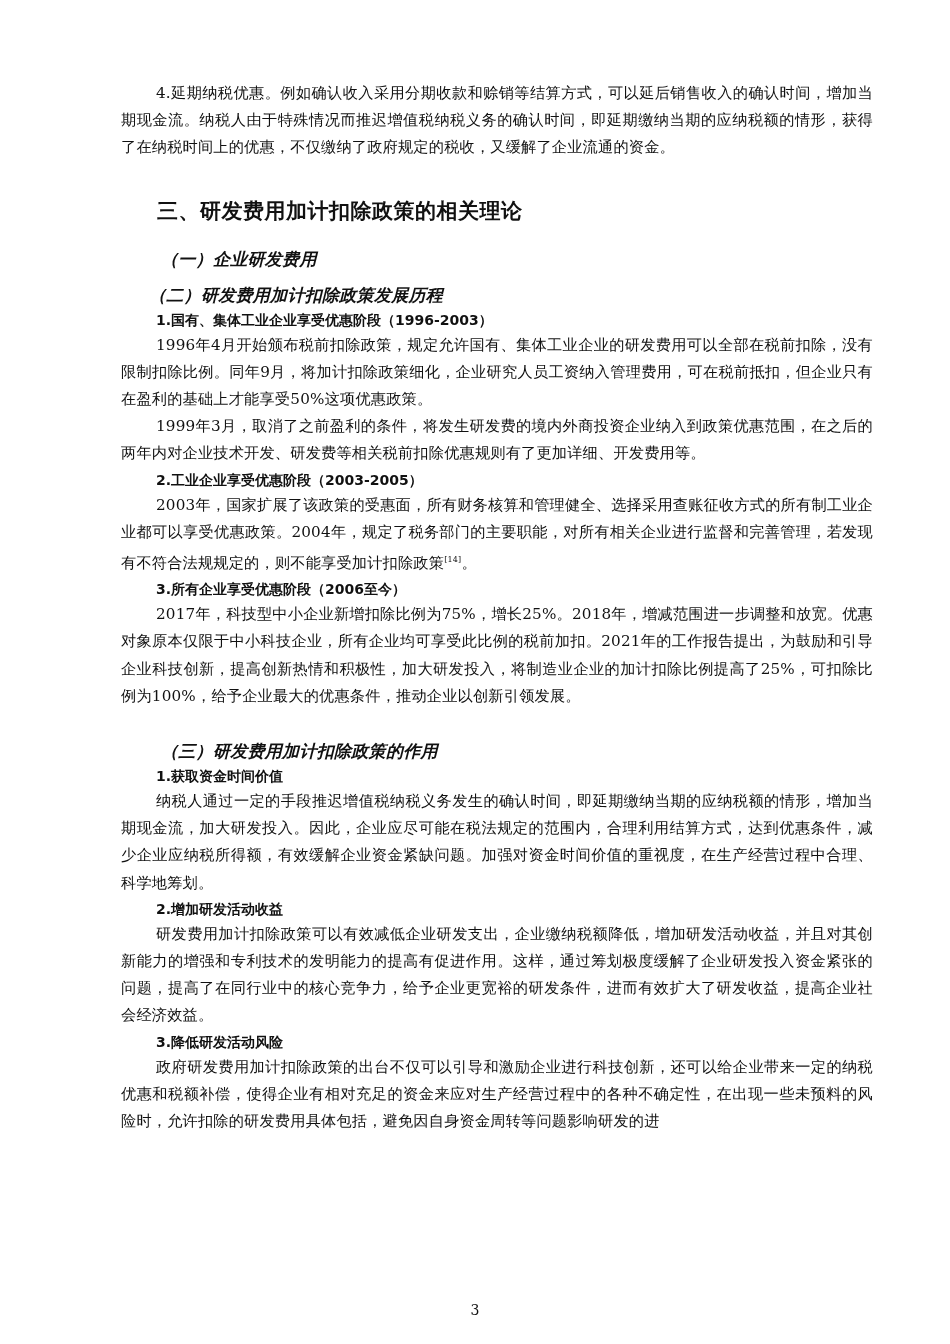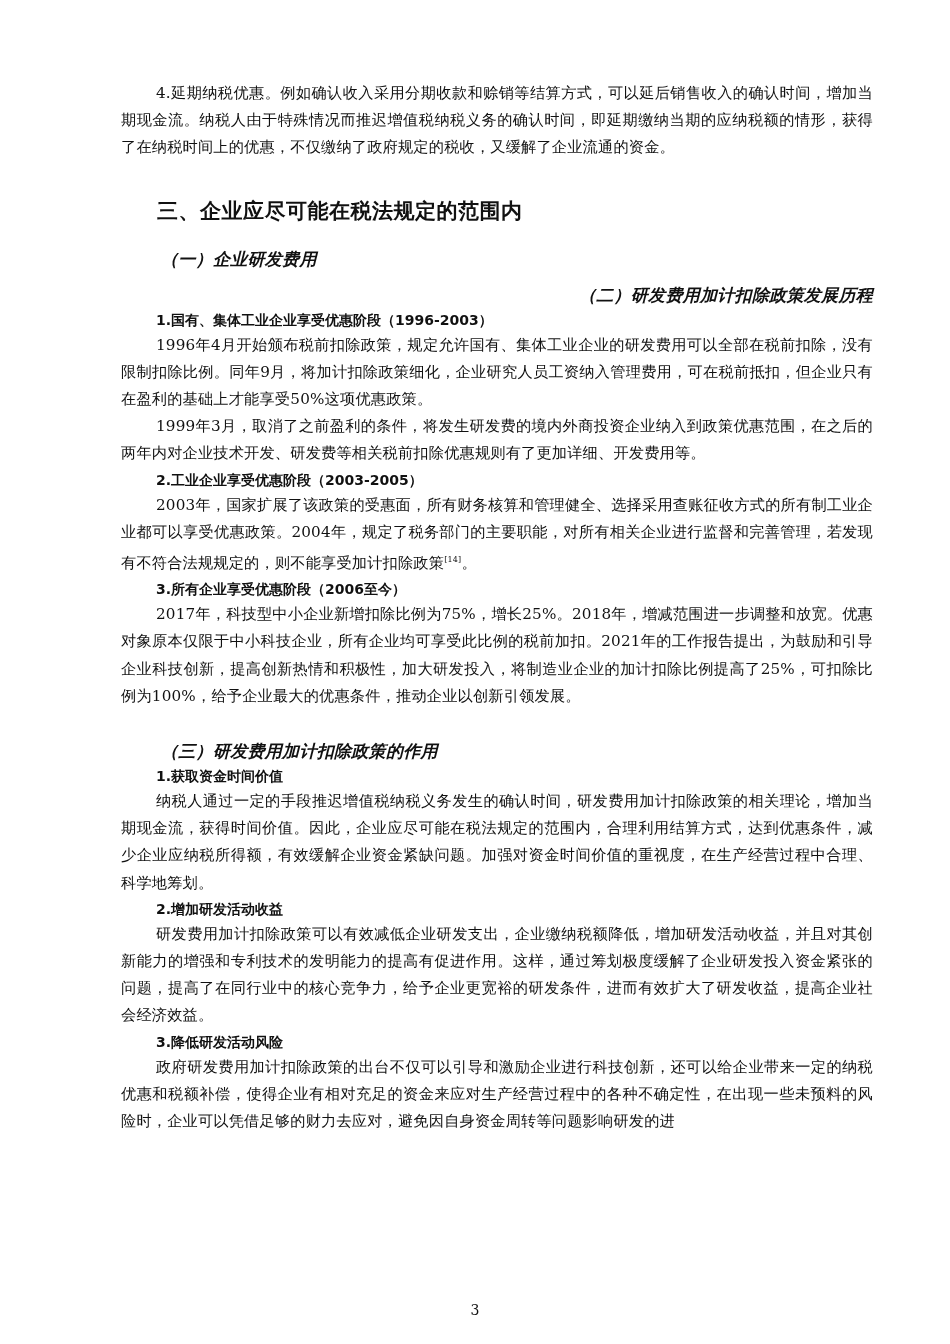--- a/index.html
+++ b/index.html
@@ -18,40 +18,40 @@
   .page-num { position: absolute; top: 1302px; left: 0; width: 950px; text-align: center;
               font-size: 14px; }
 </style>
 </head>
 <body>
 
 <div class="page">
 
   <p class="body" style="margin-top:0;">4.延期纳税优惠。例如确认收入采用分期收款和赊销等结算方式，可以延后销售收入的确认时间，增加当期现金流。纳税人由于特殊情况而推迟增值税纳税义务的确认时间，即延期缴纳当期的应纳税额的情形，获得了在纳税时间上的优惠，不仅缴纳了政府规定的税收，又缓解了企业流通的资金。</p>
 
-  <h1 class="h1" style="margin-top:34px;">三、企业应尽可能在税法规定的范围内</h1>
+  <h1 class="h1" style="margin-top:34px;">三、研发费用加计扣除政策的相关理论</h1>
 
   <h2 class="h2" style="margin-top:20px; padding-left:40px;">（一）企业研发费用</h2>
 
-  <h2 class="h2" style="margin-top:10px; padding-left:28px;text-align:right;">（二）研发费用加计扣除政策发展历程</h2>
+  <h2 class="h2" style="margin-top:10px; padding-left:28px;">（二）研发费用加计扣除政策发展历程</h2>
   <h3 class="h3">1.国有、集体工业企业享受优惠阶段（1996-2003）</h3>
   <p class="body">1996年4月开始颁布税前扣除政策，规定允许国有、集体工业企业的研发费用可以全部在税前扣除，没有限制扣除比例。同年9月，将加计扣除政策细化，企业研究人员工资纳入管理费用，可在税前抵扣，但企业只有在盈利的基础上才能享受50%这项优惠政策。</p>
   <p class="body">1999年3月，取消了之前盈利的条件，将发生研发费的境内外商投资企业纳入到政策优惠范围，在之后的两年内对企业技术开发、研发费等相关税前扣除优惠规则有了更加详细、开发费用等。</p>
 
   <h3 class="h3">2.工业企业享受优惠阶段（2003-2005）</h3>
   <p class="body"><span>2003年，国家扩展了该政策的受惠面，所有财务核算和管理健全、选择采用查账征收方式的所有制工业企业都可以享受优惠政策。2004年，规定了税务部门的主要职能，对所有相关企业进行监督和完善管理，若发现有不符合法规规定的，则不能享受加计扣除政策</span><sup>[14]</sup><span>。</span></p>
 
   <h3 class="h3">3.所有企业享受优惠阶段（2006至今）</h3>
   <p class="body">2017年，科技型中小企业新增扣除比例为75%，增长25%。2018年，增减范围进一步调整和放宽。优惠对象原本仅限于中小科技企业，所有企业均可享受此比例的税前加扣。2021年的工作报告提出，为鼓励和引导企业科技创新，提高创新热情和积极性，加大研发投入，将制造业企业的加计扣除比例提高了25%，可扣除比例为100%，给予企业最大的优惠条件，推动企业以创新引领发展。</p>
 
   <h2 class="h2" style="margin-top:28px; padding-left:40px;">（三）研发费用加计扣除政策的作用</h2>
   <h3 class="h3">1.获取资金时间价值</h3>
-  <p class="body">纳税人通过一定的手段推迟增值税纳税义务发生的确认时间，研发费用加计扣除政策的相关理论，增加当期现金流，获得时间价值。因此，企业应尽可能在税法规定的范围内，合理利用结算方式，达到优惠条件，减少企业应纳税所得额，有效缓解企业资金紧缺问题。加强对资金时间价值的重视度，在生产经营过程中合理、科学地筹划。</p>
+  <p class="body">纳税人通过一定的手段推迟增值税纳税义务发生的确认时间，即延期缴纳当期的应纳税额的情形，增加当期现金流，加大研发投入。因此，企业应尽可能在税法规定的范围内，合理利用结算方式，达到优惠条件，减少企业应纳税所得额，有效缓解企业资金紧缺问题。加强对资金时间价值的重视度，在生产经营过程中合理、科学地筹划。</p>
 
   <h3 class="h3">2.增加研发活动收益</h3>
   <p class="body">研发费用加计扣除政策可以有效减低企业研发支出，企业缴纳税额降低，增加研发活动收益，并且对其创新能力的增强和专利技术的发明能力的提高有促进作用。这样，通过筹划极度缓解了企业研发投入资金紧张的问题，提高了在同行业中的核心竞争力，给予企业更宽裕的研发条件，进而有效扩大了研发收益，提高企业社会经济效益。</p>
 
   <h3 class="h3">3.降低研发活动风险</h3>
-  <p class="body">政府研发费用加计扣除政策的出台不仅可以引导和激励企业进行科技创新，还可以给企业带来一定的纳税优惠和税额补偿，使得企业有相对充足的资金来应对生产经营过程中的各种不确定性，在出现一些未预料的风险时，企业可以凭借足够的财力去应对，避免因自身资金周转等问题影响研发的进</p>
+  <p class="body">政府研发费用加计扣除政策的出台不仅可以引导和激励企业进行科技创新，还可以给企业带来一定的纳税优惠和税额补偿，使得企业有相对充足的资金来应对生产经营过程中的各种不确定性，在出现一些未预料的风险时，允许扣除的研发费用具体包括，避免因自身资金周转等问题影响研发的进</p>
 
 </div>
 
 <div class="page-num">3</div>
 
 </body></html>

